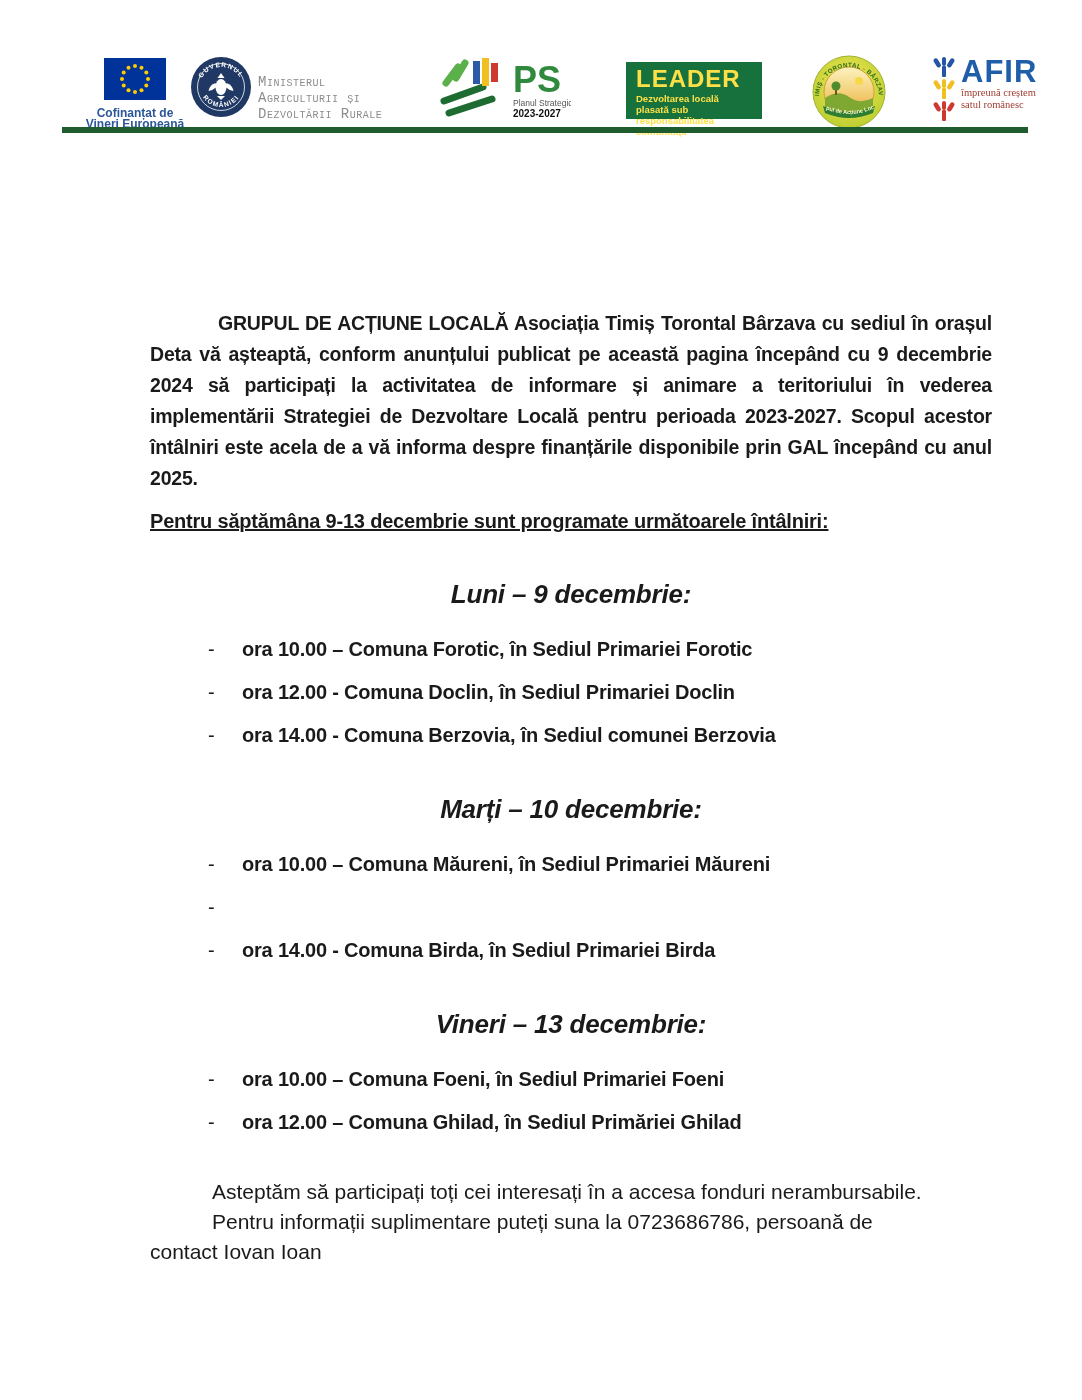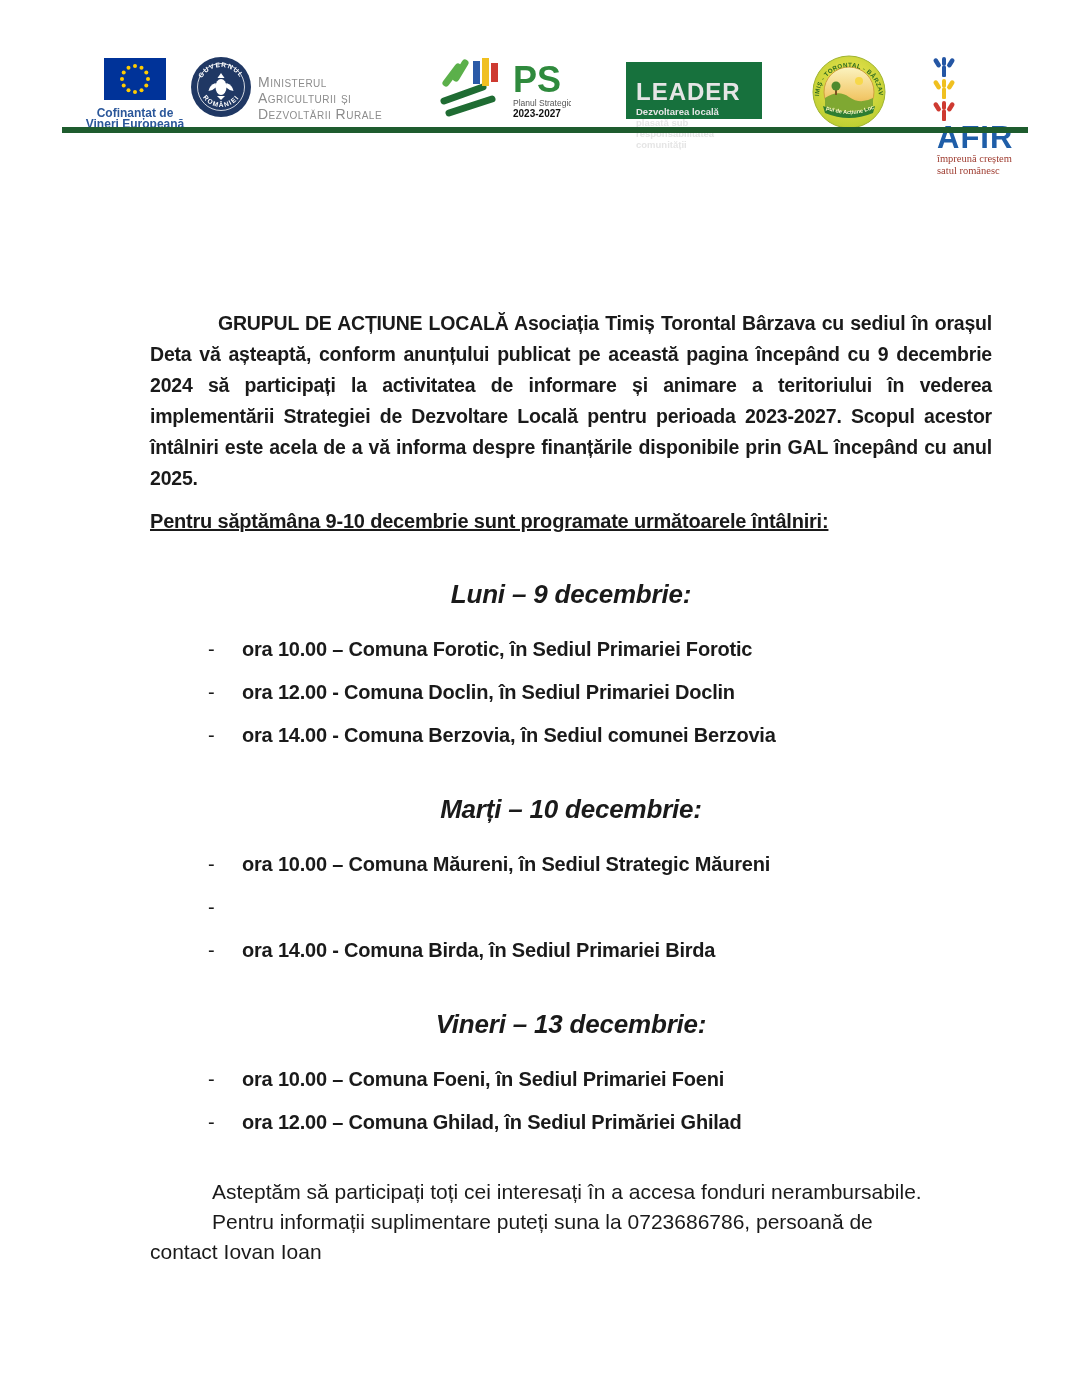--- a/index.html
+++ b/index.html
@@ -4,28 +4,28 @@
 <style>
   html,body{margin:0;padding:0;background:#ffffff;}
   .page{position:relative;width:1082px;height:1400px;background:#ffffff;overflow:hidden;
         font-family:"Liberation Sans",sans-serif;color:#1a1a1a;}
   
   .logo{position:absolute;}
   .logo-eu{left:75px;top:58px;width:120px;text-align:center;}
   .eu-caption{margin-top:4px;font-size:12px;font-weight:bold;color:#2B579A;line-height:11px;}
   .logo-gov{left:190px;top:56px;}
   .logo-min{left:258px;top:74px;font-variant:small-caps;color:#8C8C8C;
-            font-size:14px;line-height:16px;letter-spacing:.5px;font-family:Liberation Sans, sans-serif;}
+            font-size:14px;line-height:16px;letter-spacing:.5px;font-family:Liberation Mono, monospace;}
   .logo-ps{left:437px;top:56px;}
-  .logo-leader{left:626px;top:62px;width:136px;height:57px;background:#17713D;color:#e5e5e5;
-               padding:18px 8px 0 10px;box-sizing:border-box;}
+  .logo-leader{left:626px;top:62px;width:136px;height:57px;background:#17713D;color:#fde047;
+               padding:5px 8px 0 10px;box-sizing:border-box;}
   .leader-title{font-size:24px;font-weight:bold;letter-spacing:1px;line-height:24px;}
   .leader-sub{font-size:9.5px;font-weight:bold;line-height:11px;margin-top:2px;}
   .logo-gal{left:812px;top:55px;}
-  .logo-afir{left:932px;top:57px;display:flex;align-items:flex-start;flex-direction:column;}
+  .logo-afir{left:932px;top:57px;display:flex;align-items:flex-start;}
   .afir-col{margin-left:5px;}
   .afir-title{font-size:31px;font-weight:bold;color:#1F5EA8;line-height:30px;letter-spacing:1px;}
   .afir-tag{font-size:10.5px;color:#9E3B2F;line-height:12px;font-family:"Liberation Serif",serif;}
   
   .divider{position:absolute;left:62px;top:127px;width:966px;height:6px;background:#1E5C2E;}
   
   .title{position:absolute;left:0;right:0;top:219px;text-align:center;color:#2E4B7C;
          font-size:28px;letter-spacing:1px;font-weight:normal;}
   
   .content{position:absolute;left:150px;top:308px;width:842px;letter-spacing:-.2px;}
@@ -183,21 +183,21 @@
     </div>
   </div>
 
   <div class="divider"></div>
 
 
   <div class="content">
 
     <p class="intro">GRUPUL DE ACȚIUNE LOCALĂ Asociația Timiș Torontal Bârzava cu sediul în orașul Deta vă așteaptă, conform anunțului publicat pe această pagina începând cu 9 decembrie 2024 să participați la activitatea de informare și animare a teritoriului în vederea implementării Strategiei de Dezvoltare Locală pentru perioada 2023-2027. Scopul acestor întâlniri este acela de a vă informa despre finanțările disponibile  prin GAL începând cu anul 2025.</p>
 
-    <div class="schedule-heading">Pentru săptămâna 9-10 decembrie sunt programate următoarele întâlniri:</div>
+    <div class="schedule-heading">Pentru săptămâna 9-13 decembrie sunt programate următoarele întâlniri:</div>
 
     <div class="day-heading">Luni – 9 decembrie:</div>
     <div class="meeting-list">
       <div class="meeting-item">
         <span class="dash">-</span>
         <span>ora 10.00 – Comuna Forotic, în Sediul Primariei Forotic</span>
       </div>
       <div class="meeting-item">
         <span class="dash">-</span>
         <span>ora 12.00 -  Comuna Doclin, în Sediul Primariei Doclin</span>
@@ -205,21 +205,21 @@
       <div class="meeting-item">
         <span class="dash">-</span>
         <span>ora 14.00 -  Comuna Berzovia, în Sediul comunei Berzovia</span>
       </div>
     </div>
 
     <div class="day-heading">Marți – 10 decembrie:</div>
     <div class="meeting-list">
       <div class="meeting-item">
         <span class="dash">-</span>
-        <span>ora 10.00 – Comuna Măureni, în Sediul Strategic Măureni</span>
+        <span>ora 10.00 – Comuna Măureni, în Sediul Primariei Măureni</span>
       </div>
       <div class="meeting-item">
         <span class="dash">-</span>
       </div>
       <div class="meeting-item">
         <span class="dash">-</span>
         <span>ora 14.00 -  Comuna Birda, în Sediul Primariei Birda</span>
       </div>
     </div>
 

